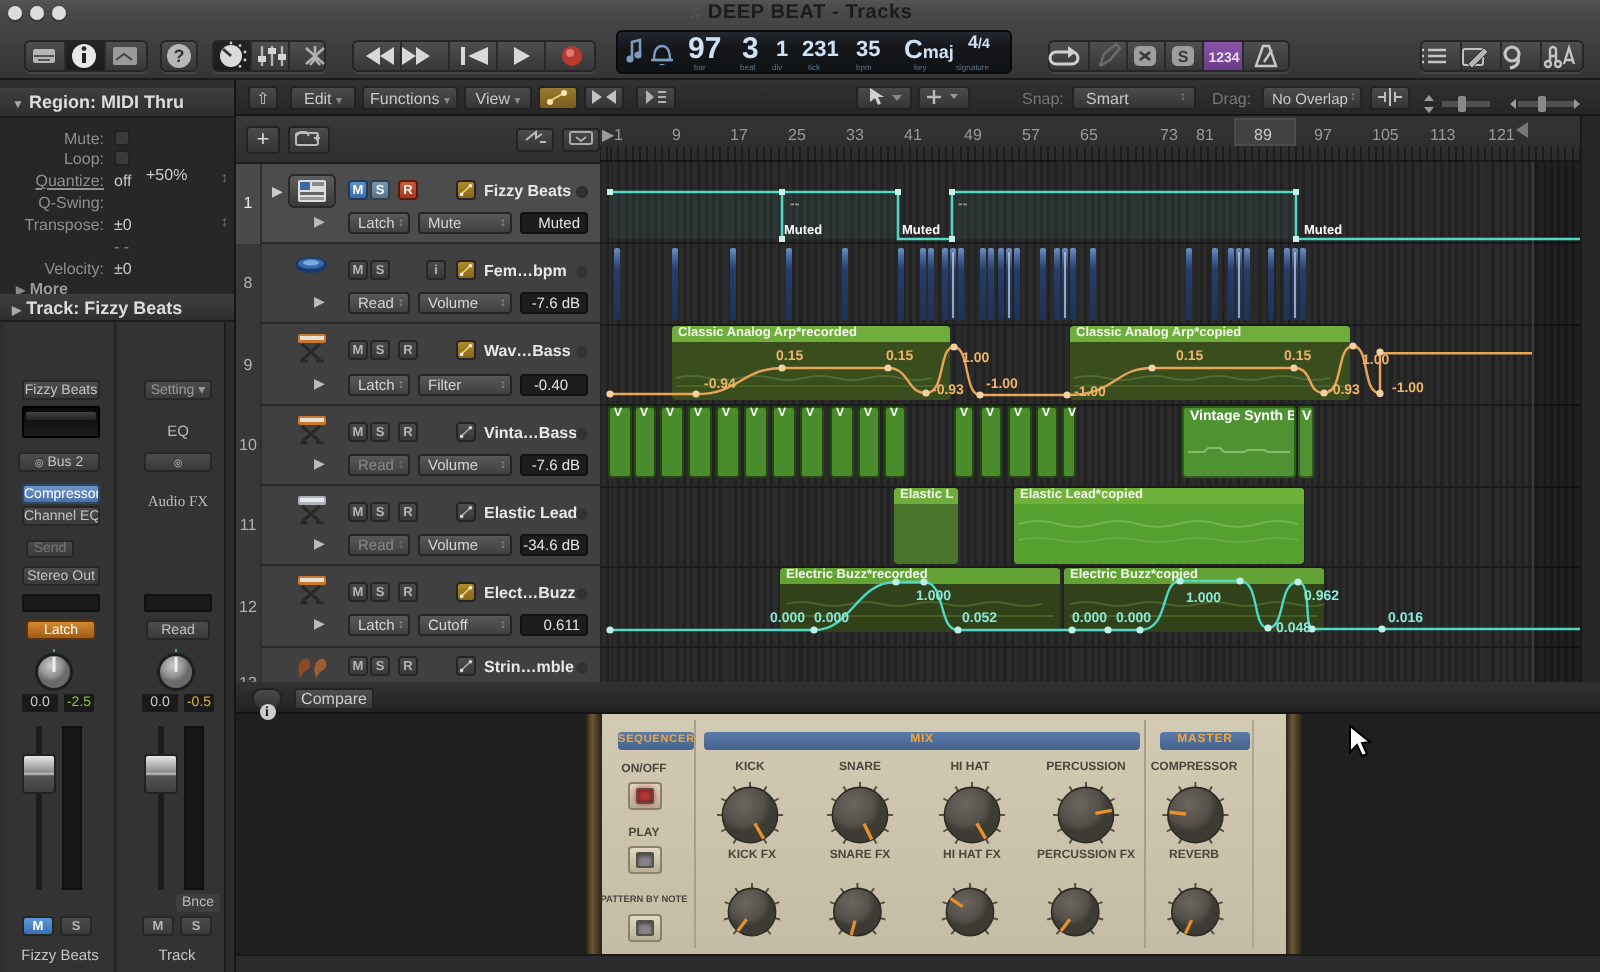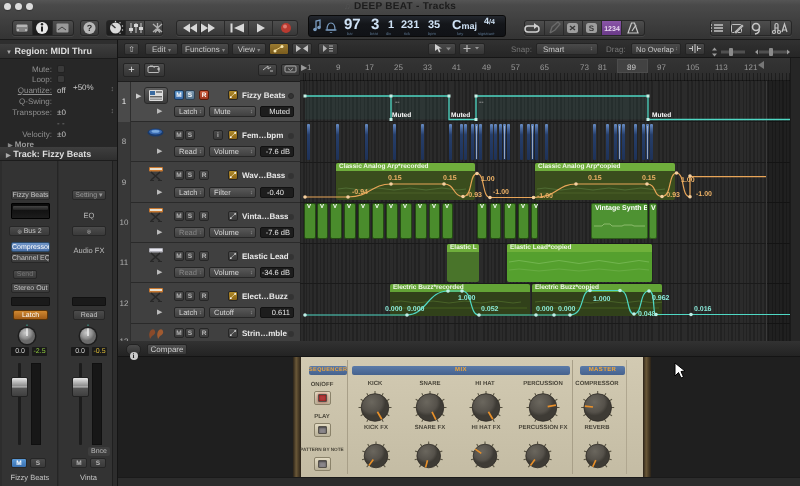--- a/index.html
+++ b/index.html
@@ -312,21 +312,21 @@
   <div class="abs csbtn" style="left:11px; top:190px; width:39px; height:10px; line-height:9px;">Fizzy Beats</div>
   <div class="abs csbtn" style="left:72px; top:190px; width:34px; height:10px; line-height:9px; color:#999;">Setting ▾</div>
   <div class="abs" style="left:11px; top:203px; width:39px; height:16px; background:linear-gradient(#0a0a0a,#1c1c1c); border:1px solid #000; border-radius:1px;">
     <div style="margin:2px 1px 0; height:4px; background:linear-gradient(#444,#222); border-radius:1px;"></div>
   </div>
   <div class="abs cslab" style="left:72px; top:211px; width:34px; color:#bbb;">EQ</div>
   <div class="abs csbtn" style="left:9px; top:226px; width:41px; height:10px; line-height:9px;"><span style="font-size:5px;">◎</span> Bus 2</div>
   <div class="abs csbtn" style="left:72px; top:226px; width:34px; height:10px; line-height:9px;"><span style="font-size:5px;">◎</span></div>
   <div class="abs csbtn" style="left:11px; top:242px; width:39px; height:10px; line-height:9px; background:linear-gradient(#6f95c8,#4a70a8); color:#fff; border-color:#2a4a6a;">Compressor</div>
   <div class="abs csbtn" style="left:11px; top:253px; width:39px; height:10px; line-height:9px;">Channel EQ</div>
-  <div class="abs cslab" style="left:72px; top:246px; width:34px; color:#bbb;">Audio FX</div>
+  <div class="abs cslab" style="left:72px; top:246px; width:34px; color:#bbb;font-family:Liberation Serif, serif;">Audio FX</div>
   <div class="abs csbtn" style="left:13px; top:270px; width:24px; height:9px; line-height:8px; color:#777;">Send</div>
   <div class="abs csbtn" style="left:11px; top:283px; width:39px; height:10px; line-height:9px;">Stereo Out</div>
   <div class="abs" style="left:11px; top:297px; width:39px; height:9px; background:#1a1a1a; border:1px solid #111; border-radius:1px;"></div>
   <div class="abs" style="left:72px; top:297px; width:34px; height:9px; background:#1a1a1a; border:1px solid #111; border-radius:1px;"></div>
   <div class="abs csbtn" style="left:13px; top:310px; width:35px; height:10px; line-height:9px; background:linear-gradient(#d08830,#a05c18); color:#fff; border-color:#5a3408;">Latch</div>
   <div class="abs csbtn" style="left:73px; top:310px; width:32px; height:10px; line-height:9px;">Read</div>
   <svg class="abs" style="left:14px; top:324px;" width="90" height="24" viewBox="0 0 90 24">
     <g>
       <circle cx="13" cy="12" r="9.5" fill="#1e1e1e"></circle>
       <circle cx="13" cy="12" r="8" fill="url(#kn)"></circle>
@@ -357,21 +357,21 @@
   <div class="abs" style="left:11px; top:377px; width:17px; height:20px; background:linear-gradient(#e8e8e8,#8a8a8a 45%,#c9c9c9 50%,#555 55%,#3f3f3f); border-radius:2px; border:1px solid #222;"></div>
   <div class="abs" style="left:79px; top:363px; width:3px; height:82px; background:#1c1c1c; border-radius:1px;"></div>
   <div class="abs" style="left:92px; top:363px; width:10px; height:82px; background:#171717; border:1px solid #101010;"></div>
   <div class="abs" style="left:72px; top:377px; width:17px; height:20px; background:linear-gradient(#e8e8e8,#8a8a8a 45%,#c9c9c9 50%,#555 55%,#3f3f3f); border-radius:2px; border:1px solid #222;"></div>
   <div class="abs" style="left:88px; top:447px; width:22px; height:9px; background:#3e3e3e; border-radius:2px; color:#bbb; font-size:7px; text-align:center; line-height:9px;">Bnce</div>
   <div class="abs msr" style="left:11px; top:458px; width:16px; background:linear-gradient(#5a9ad8,#3a70b0); color:#fff;">M</div>
   <div class="abs msr" style="left:30px; top:458px; width:16px;">S</div>
   <div class="abs msr" style="left:71px; top:458px; width:16px;">M</div>
   <div class="abs msr" style="left:90px; top:458px; width:16px;">S</div>
   <div class="abs cslab" style="left:5px; top:473px; width:50px; color:#c5c5c5;">Fizzy Beats</div>
-  <div class="abs cslab" style="left:66px; top:473px; width:45px; color:#c5c5c5;">Vinta</div>
+  <div class="abs cslab" style="left:66px; top:473px; width:45px; color:#c5c5c5;">Track</div>
 
   <div class="abs" id="thdr"></div>
   <div class="abs" style="left:118px; top:58px; width:182px; height:24px; background:linear-gradient(#3a3a3a,#2e2e2e); border-bottom:1px solid #1e1e1e;"></div>
   <div class="abs mbtn" style="left:123px; top:63px; width:17px; height:14px; line-height:13px; font-size:11px; color:#ddd;">+</div>
   <div class="abs mbtn" style="left:144px; top:63px; width:21px; height:14px;">
     <svg width="15" height="10" viewBox="0 0 15 10">
         <rect x="1" y="2.5" width="11" height="6" rx="1" fill="none" stroke="#bbb"></rect>
         <path d="M1 4 l2-2 h3 l1.5 2 M13 5 h-3 M11.5 3.5 v3" stroke="#bbb" fill="none"></path>
       </svg>
   </div>

